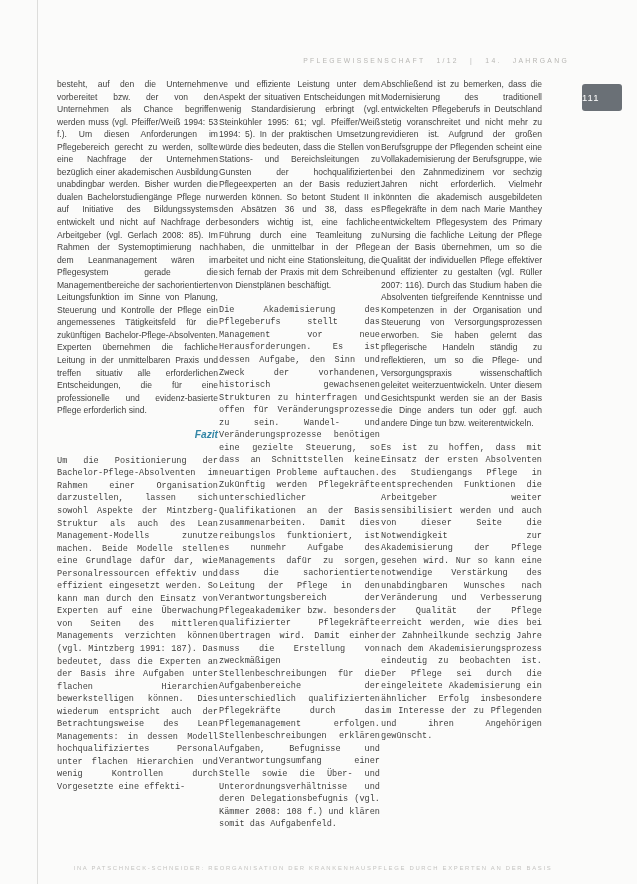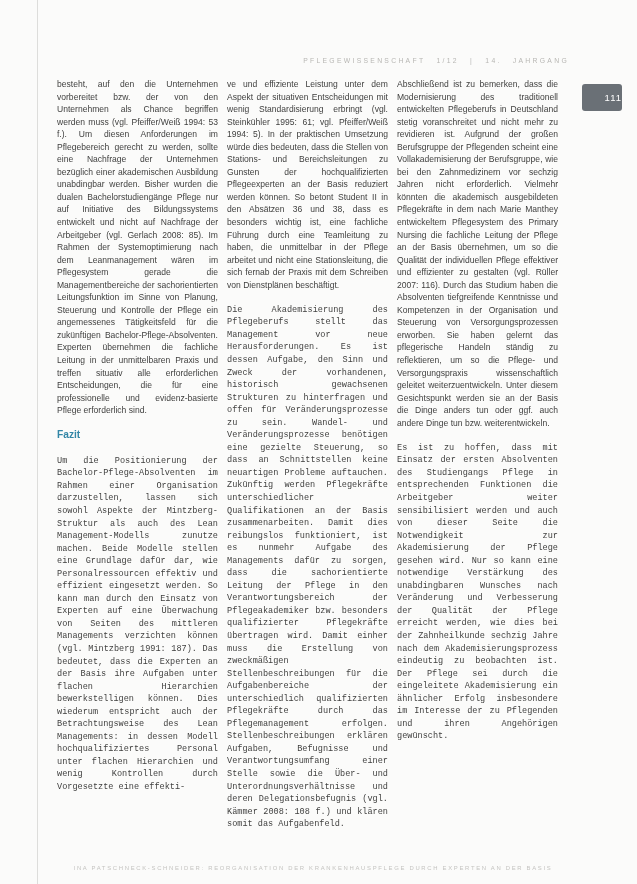--- a/index.html
+++ b/index.html
@@ -24,41 +24,42 @@
     text-align: right;
     font-size: 6.8px; letter-spacing: 2.3px; word-spacing: 7px;
     color: #b7b6b3; text-transform: uppercase;
     white-space: nowrap;
   }
   .page-badge {
     position: absolute; left: 582px; top: 84px;
     width: 40px; height: 27px;
     background: #6a7076; border-radius: 3px;
     color: #ffffff;
-    display: flex; align-items: center; justify-content: flex-end;
+    display: flex; align-items: center; justify-content: flex-start;
     font-size: 9.5px; letter-spacing: 1px;
   }
   .columns {
     position: absolute; left: 57px; top: 78px; width: 512px;
-    display: flex; gap: 9px;
+    display: flex; gap: 1px;
   }
   .col {
     width: 161px; flex: 0 0 161px;
     font-size: 8.55px; line-height: 12.55px;
     color: #3f3f3e;
     text-align: justify;
     hyphens: auto; -webkit-hyphens: auto;
   }
   .col p { margin: 0 0 12.5px 0; }
   .col p:last-child { margin-bottom: 0; font-family: Liberation Mono, monospace; }
   .section-heading {
     font-weight: bold;
     font-size: 10.2px;
-    text-align: left;
+    text-align: right;
     margin: 9px 0 13px 0;
+    font-style: italic;
   }
   .running-footer {
     position: absolute; left: 57px; bottom: 13px; width: 512px;
     text-align: center;
     font-size: 5.9px; letter-spacing: 1.7px;
     color: #c5c4c1; text-transform: uppercase;
     white-space: nowrap;
   }
 </style>
 </head>

